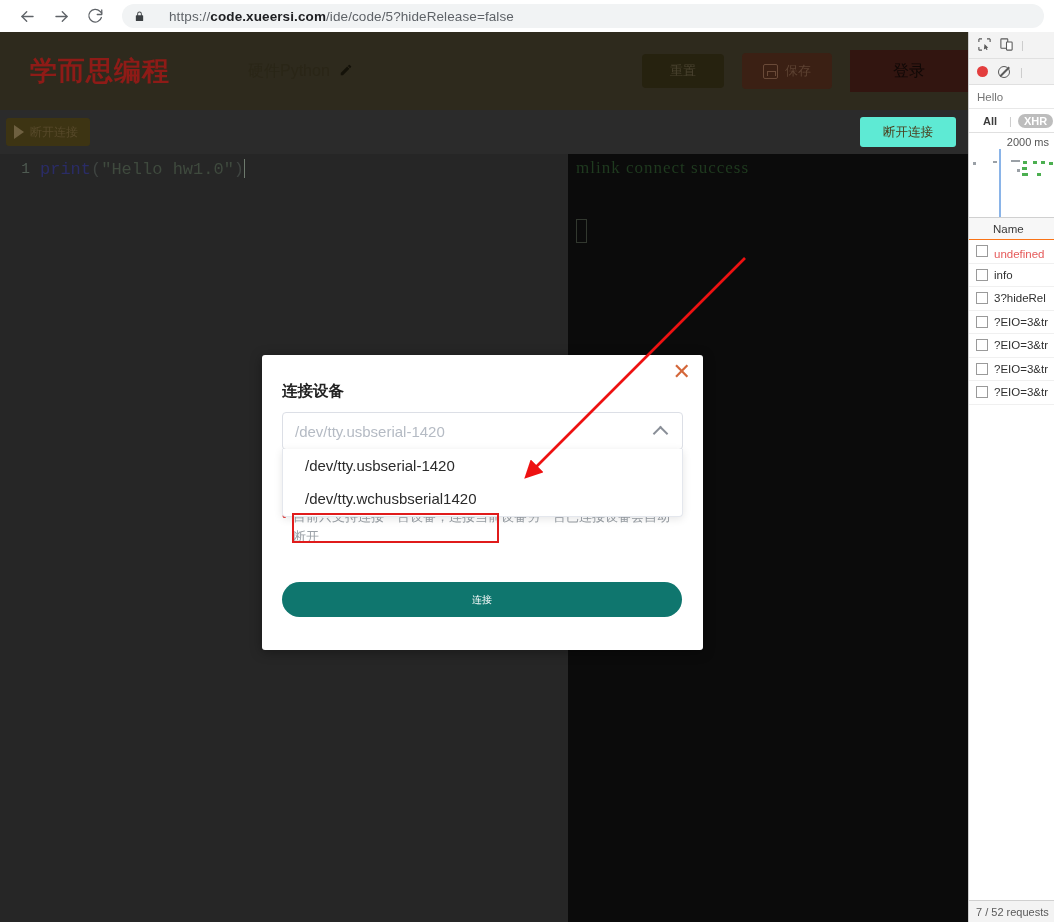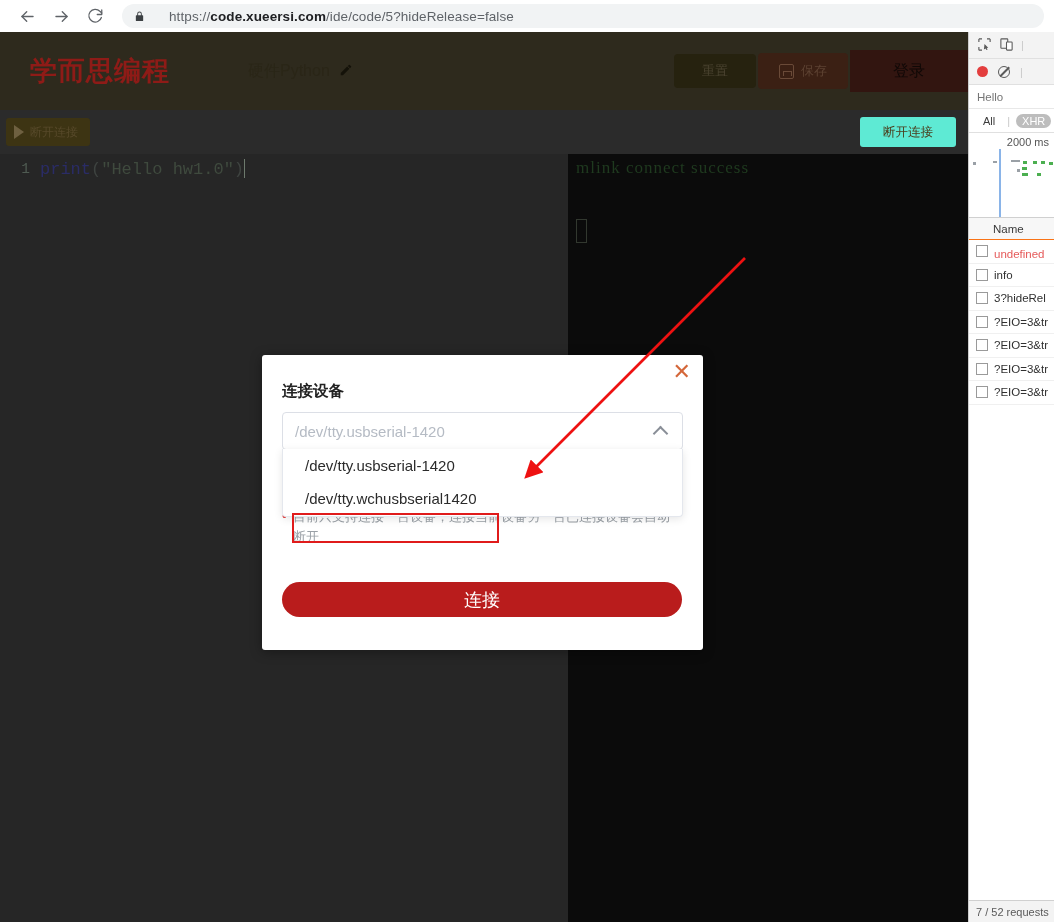--- a/index.html
+++ b/index.html
@@ -48,21 +48,21 @@
   .logo {
     font-size: 27px; color: #8e1b17; font-weight: bold;
     letter-spacing: 1px; margin-left: 14px;
   }
   .proj {
     margin-left: 78px; display: flex; align-items: center; gap: 9px;
     color: #2a2617; font-size: 16px;
   }
   .pencil-icon { font-size: 15px; color: #141209; }
   .hdr-right {
-    margin-left: auto; display: flex; align-items: center; gap: 2px;
+    margin-left: auto; display: flex; align-items: center; gap: 18px;
   }
   .btn-reset {
     width: 82px; height: 34px; border-radius: 4px; background: #26220f;
     color: #4a4330; font-size: 13px; display: flex;
     align-items: center; justify-content: center;
   }
   .btn-save {
     width: 90px; height: 36px; border-radius: 4px; background: #3b2014;
     color: #5d4232; font-size: 13px; display: flex; align-items: center;
     justify-content: center; gap: 7px;
@@ -180,21 +180,21 @@
     border: 2px solid #e01b1b; z-index: 6; pointer-events: none;
   }
   .modal-hint {
     position: absolute; left: 20px; top: 152px; width: 400px;
     font-size: 13px; color: #9aa0a6; line-height: 1.55;
     display: flex; gap: 6px; z-index: 1;
   }
   .hint-dot { color: #e54545; font-size: 14px; line-height: 1.4; }
   .btn-connect {
     position: absolute; left: 20px; top: 227px; width: 400px; height: 35px;
-    background: #b91c1c; border-radius: 18px; color: #fff; font-size: 18px;
+    background: #0f766e; border-radius: 18px; color: #fff; font-size: 10px;
     display: flex; align-items: center; justify-content: center;
     cursor: pointer;
   }
   .arrow-svg {
     position: absolute; left: 0; top: 0; width: 968px; height: 890px;
     pointer-events: none; z-index: 8;
   }
 
   
   .devtools {
@@ -224,21 +224,21 @@
   .dt-filterbar {
     height: 24px; display: flex; align-items: center; padding: 0 8px;
     border-bottom: 1px solid #e8e8e8;
   }
   .dt-filter-text { color: #757575; font-size: 11.5px; }
   .dt-types {
     height: 24px; display: flex; align-items: center; gap: 6px;
     padding: 0 8px; border-bottom: 1px solid #e0e0e0;
   }
   .type-pill {
-    padding: 1px 6px; border-radius: 8px; font-size: 11px; color: #3c3c3c;
+    padding: 1px 6px; border-radius: 8px; font-size: 11px; color: #3c3c3c; font-weight: bold;
   }
   .type-pill.active { background: #bdbdbd; color: #fff; }
   .dt-divider { color: #c8c8c8; }
   .dt-waterfall {
     height: 85px; border-bottom: 1px solid #d0d0d0; position: relative;
     background: #fff; overflow: hidden;
   }
   .wf-label {
     position: absolute; right: 5px; top: 3px; font-size: 11px; color: #555;
   }

